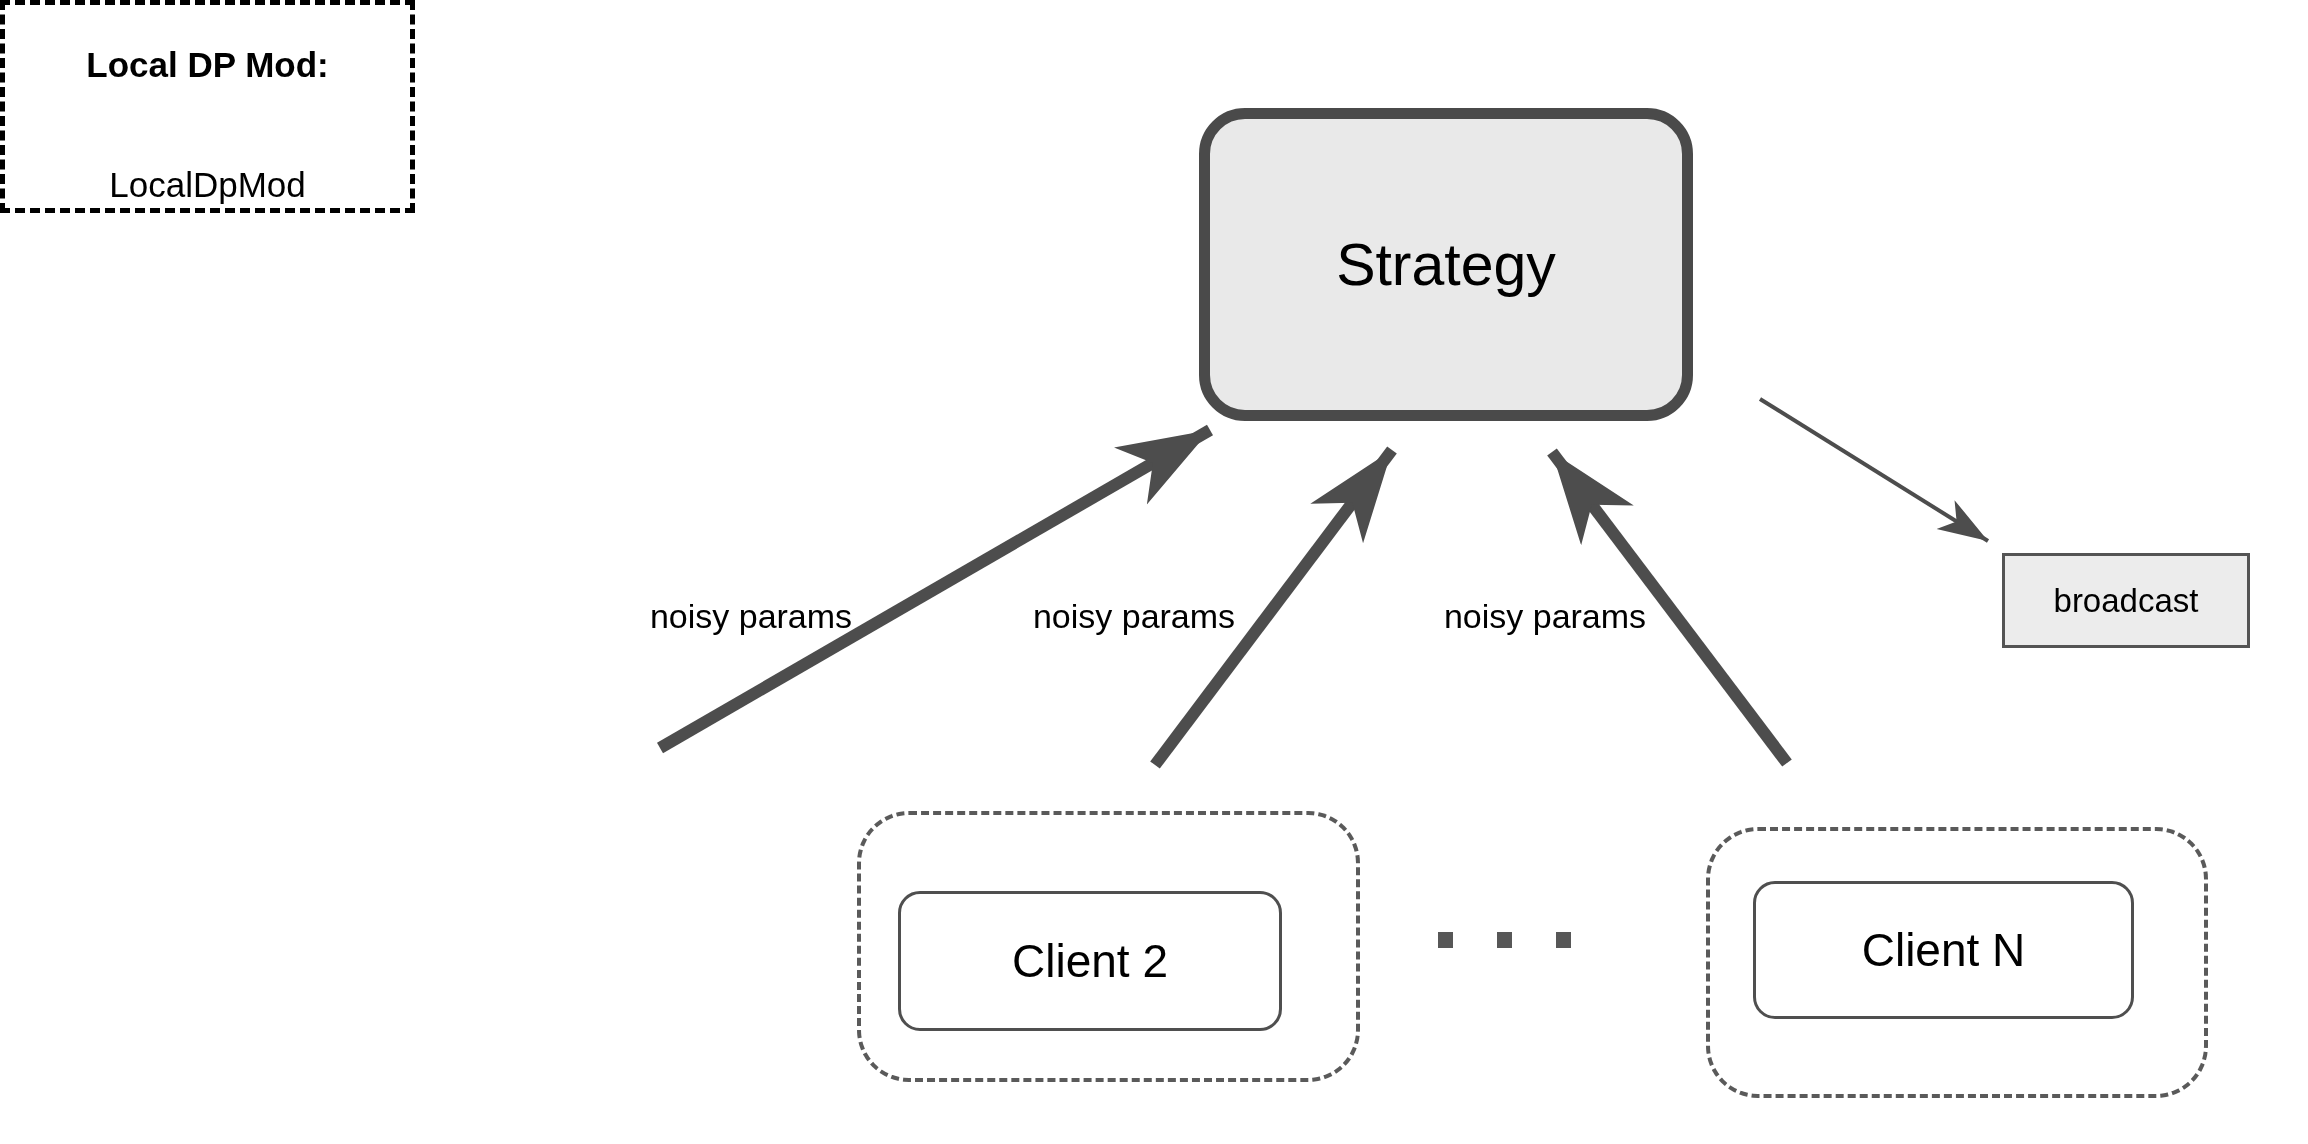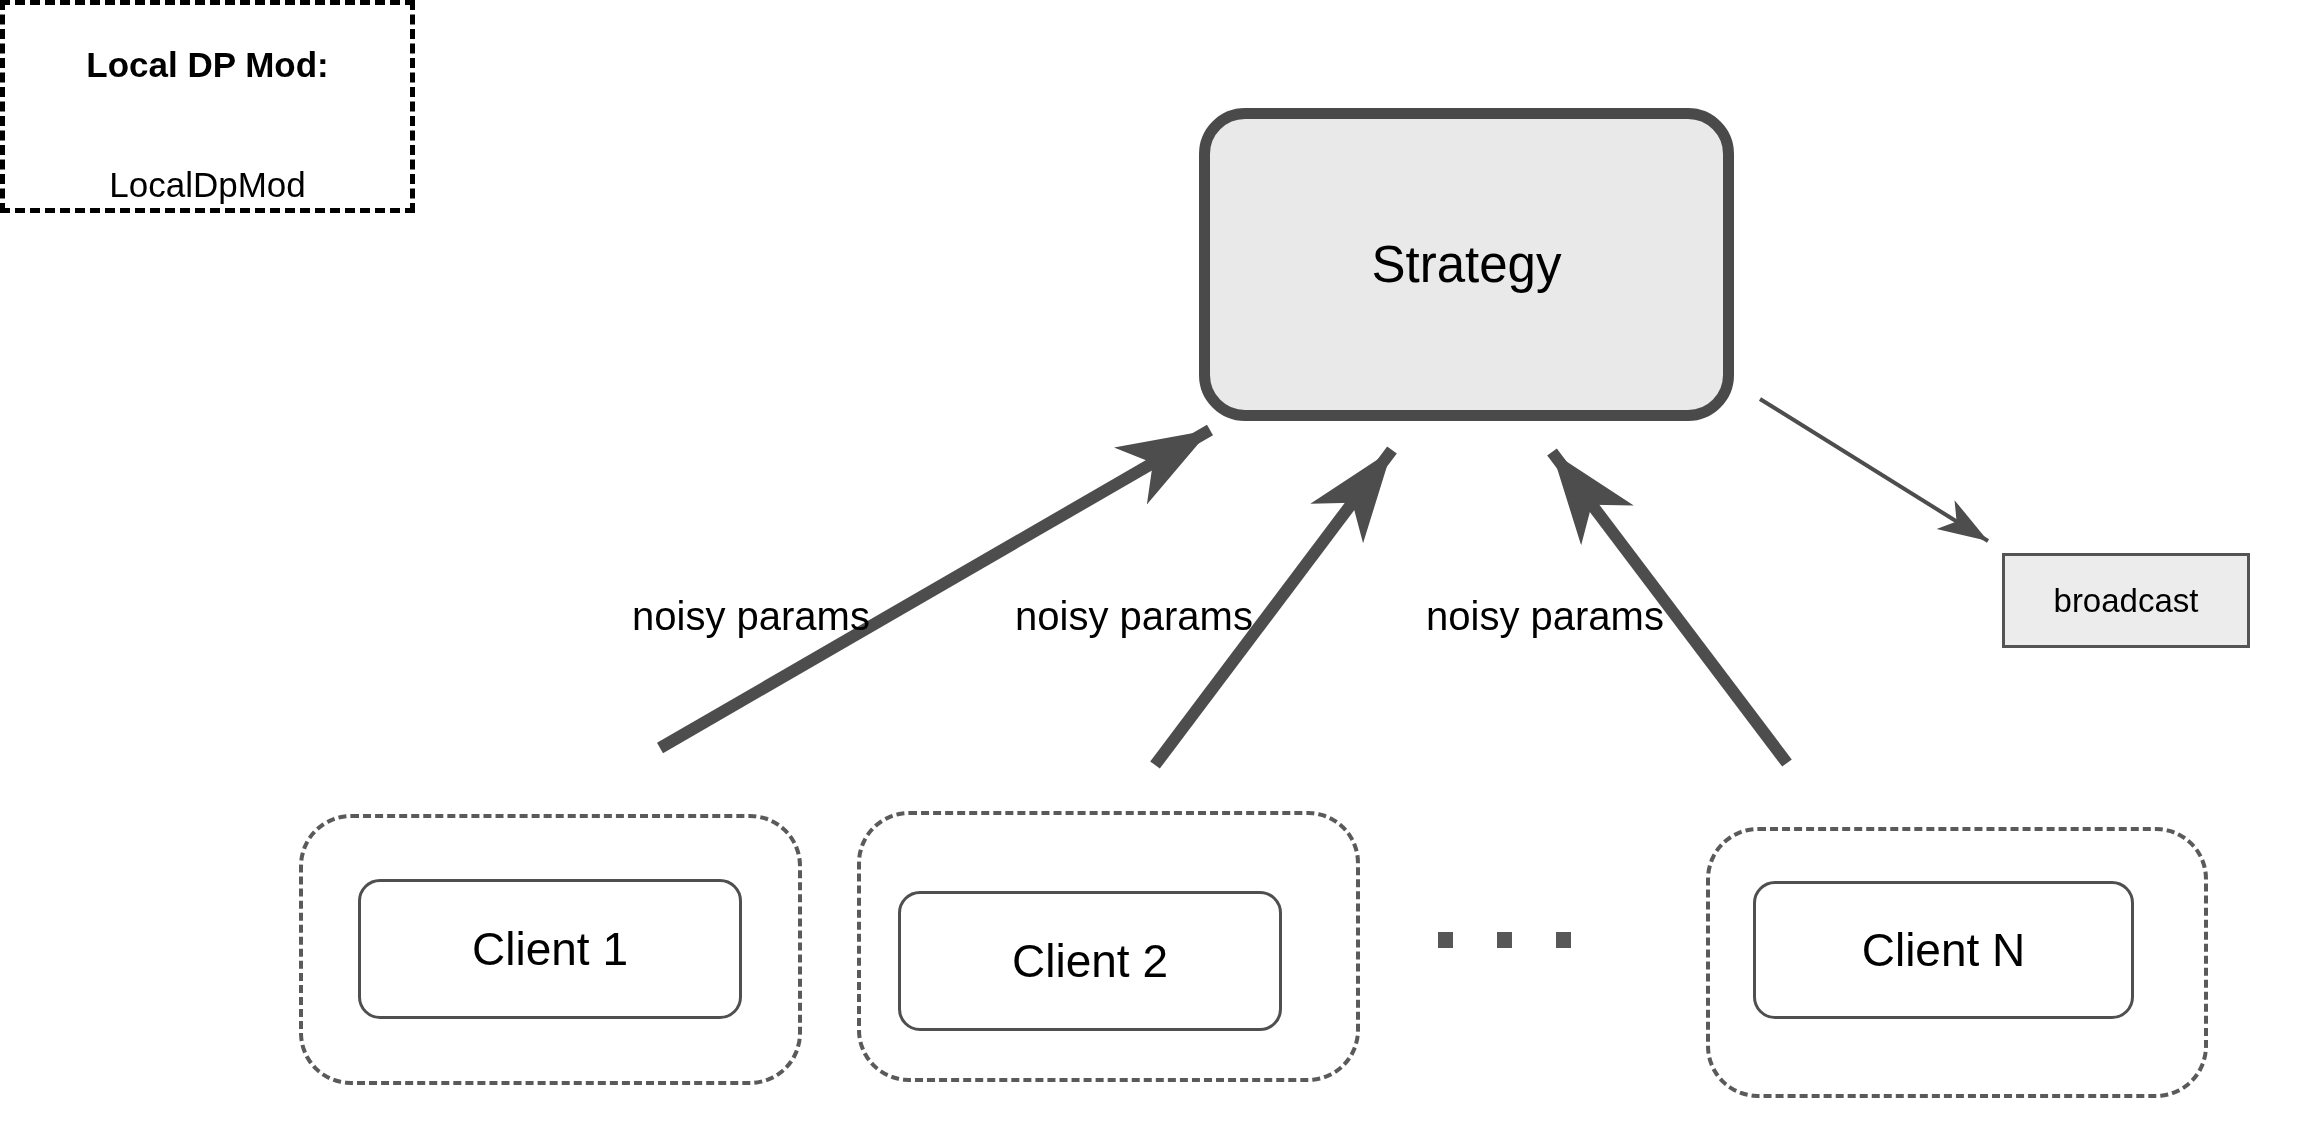--- a/index.html
+++ b/index.html
@@ -24,25 +24,25 @@
   .node {
     position: absolute;
     display: flex;
     align-items: center;
     justify-content: center;
     text-align: center;
   }
 
   .strategy {
     left: 1199px; top: 108px;
-    width: 535px; height: 313px;
+    width: 494px; height: 313px;
     background: #e9e9e9;
     border: 11px solid #4a4a4a;
     border-radius: 46px;
-    font-size: 51px;
+    font-size: 59px;
   }
 
   .broadcast {
     left: 2002px; top: 553px;
     width: 248px; height: 95px;
     background: #ececec;
     border: 3px solid #545454;
     border-radius: 0;
     font-size: 33px;
   }
@@ -84,21 +84,21 @@
   .client-1 { left: 299px; top: 814px; }
   .client-1 .client-box { left: 55px; top: 61px; }
   .client-2 { left: 857px; top: 811px; }
   .client-2 .client-box { left: 37px; top: 64px; margin-top: 12px; }
   .client-n { left: 1706px; top: 827px; width: 502px; }
   .client-n .client-box { left: 43px; top: 50px; width: 381px; height: 138px; }
 
   .edge-label {
     position: absolute;
     transform: translate(-50%, -50%);
-    font-size: 40px;
+    font-size: 34px;
     white-space: nowrap;
     text-align: center;
   }
   .edge-label-1 { left: 751px;  top: 616px; }
   .edge-label-2 { left: 1134px; top: 616px; }
   .edge-label-3 { left: 1545px; top: 616px; }
 
   .dots {
     position: absolute;
     left: 1438px; top: 932px;
@@ -137,25 +137,20 @@
 
   <div class="node broadcast">
     <span>broadcast</span>
   </div>
 
   <div class="local-dp">
     <span class="heading">Local DP Mod:</span>
     <span class="value">LocalDpMod</span>
   </div>
 
-  <div class="client-group client-1">
-    <div class="client-box">
-      <span>Client 1</span>
-    </div>
-  </div>
 
   <div class="client-group client-2">
     <div class="client-box">
       <span>Client 2</span>
     </div>
   </div>
 
   <div class="client-group client-n">
     <div class="client-box">
       <span>Client N</span>

